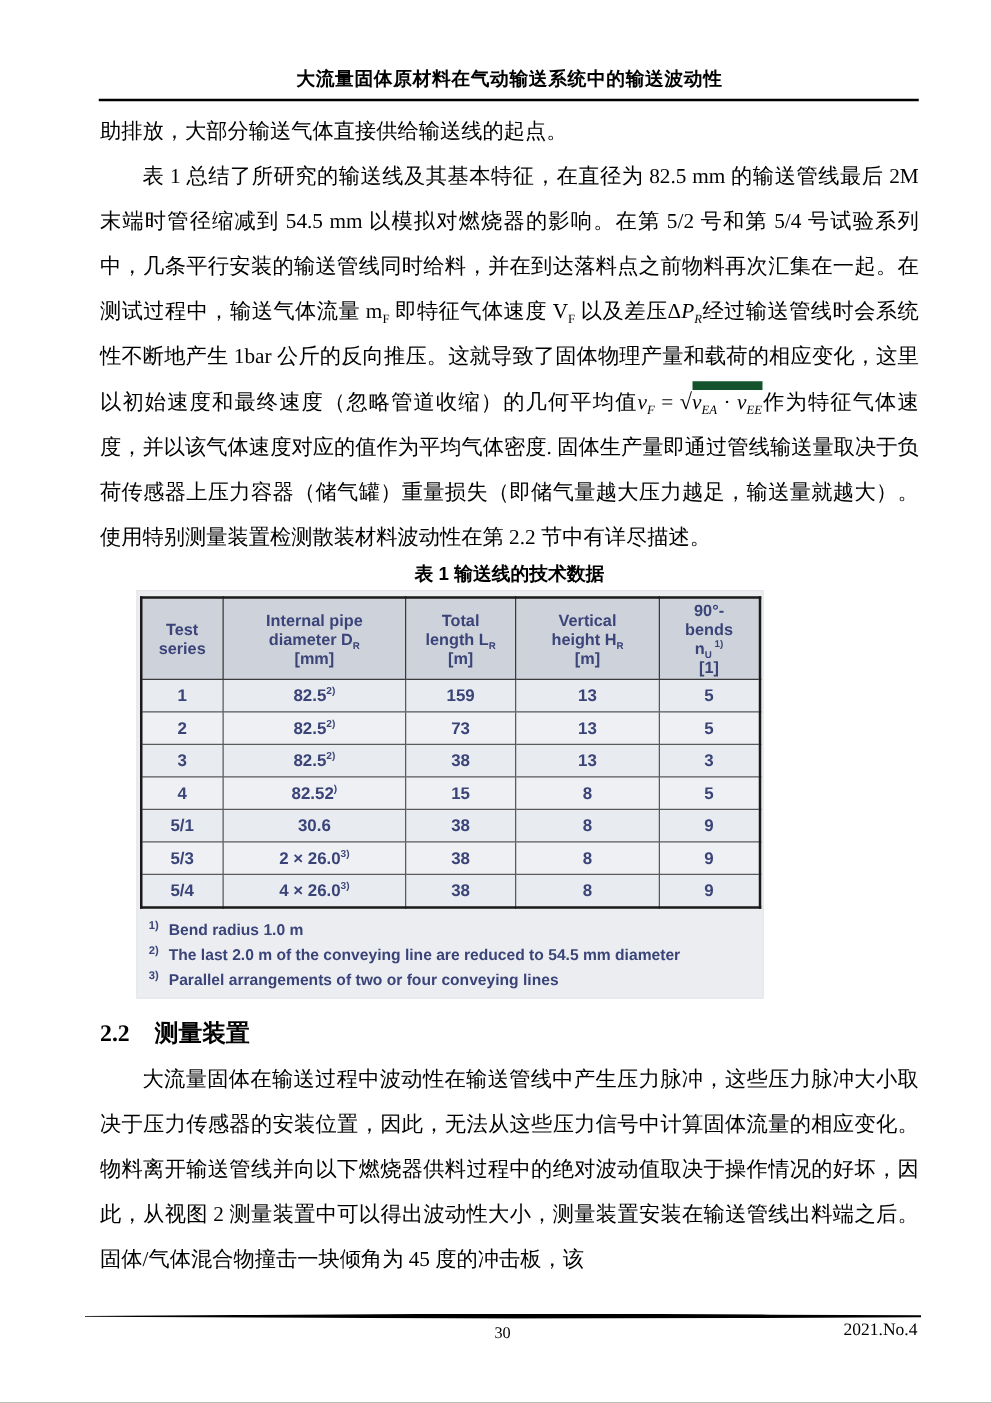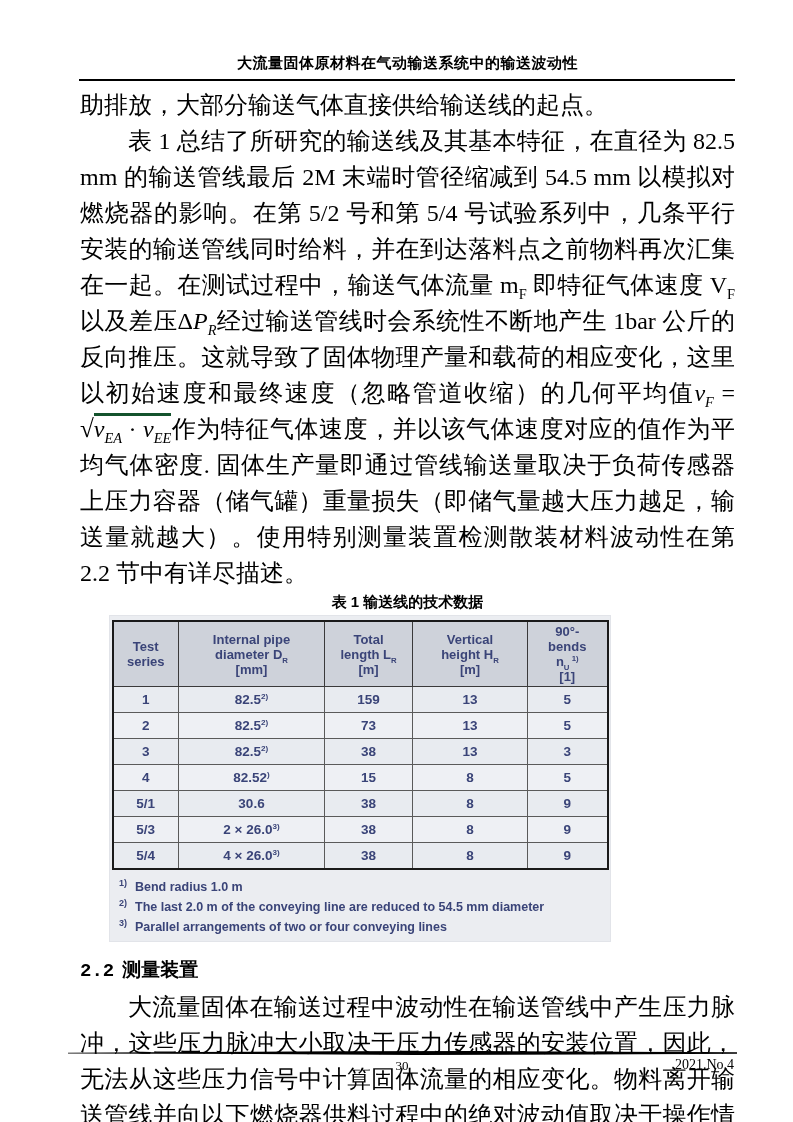--- a/index.html
+++ b/index.html
@@ -17,29 +17,29 @@
     padding-top:54px;
     text-align:center;
     font-family:"Liberation Sans","DejaVu Sans",sans-serif;
     font-weight:bold;
     font-size:15px;
     letter-spacing:0.5px;
   }
   .head-rule { height:2px; background:#000; margin:6px 69px 0 68px; }
   .body-text {
     margin:6px 69px 0 69px;
-    font-size:24px;
+    font-size:17px;
     line-height:36px;
     text-align:justify;
   }
   .para { margin:0; }
   .indent { text-indent:2em; }
   sub, sup { font-size:60%; line-height:0; }
   .it { font-style:italic; }
-  .over { border-top:3px solid #14532d; }
+  .over { border-top:7px solid #14532d; }
   .sqrt { font-size:105%; }
   .table-caption {
     margin-top:2px;
     text-align:center;
     font-family:"Liberation Sans","DejaVu Sans",sans-serif;
     font-weight:bold;
     font-size:15px;
   }
   .scan {
     width:498px;
@@ -91,21 +91,21 @@
     display:inline-block;
     vertical-align:super;
     font-size:9px;
     width:16px;
   }
   .section-heading {
     margin:16px 69px 0 69px;
     font-size:19px;
     font-weight:bold;
   }
-  .sec-num { font-family:Liberation Mono, monospace; margin-right:8px; }
+  .sec-num { font-family:Liberation Serif, serif; margin-right:20px; }
   .sec-title { font-family:"Liberation Sans","DejaVu Sans",sans-serif; }
   .footer-rule {
     position:absolute;
     left:68px; right:67px; top:1051px;
     height:4px;
     background:#000;
     clip-path:polygon(0 45%, 18% 25%, 40% 5%, 62% 0, 82% 18%, 100% 30%, 100% 70%, 78% 85%, 52% 100%, 28% 78%, 0 62%);
   }
   .page-number {
     position:absolute;

